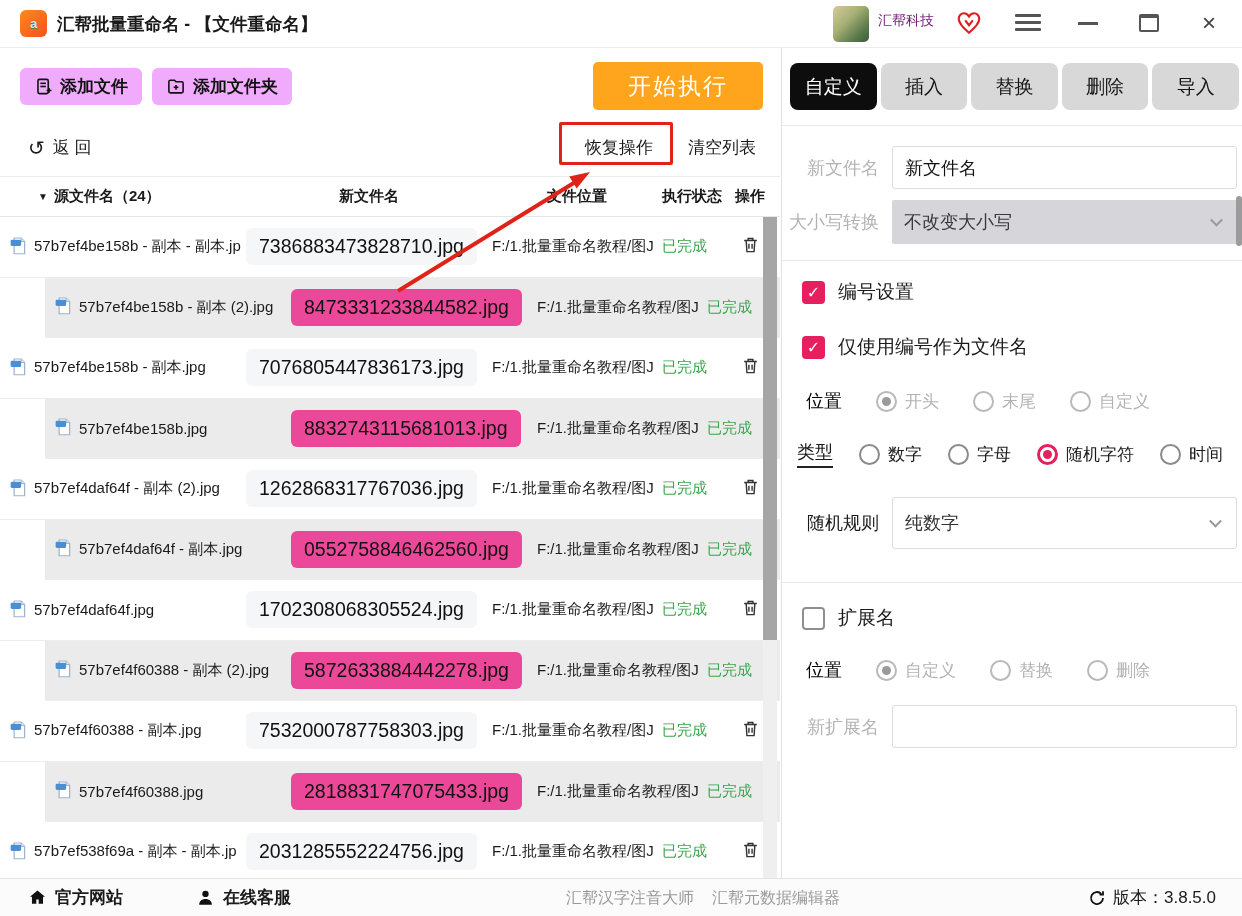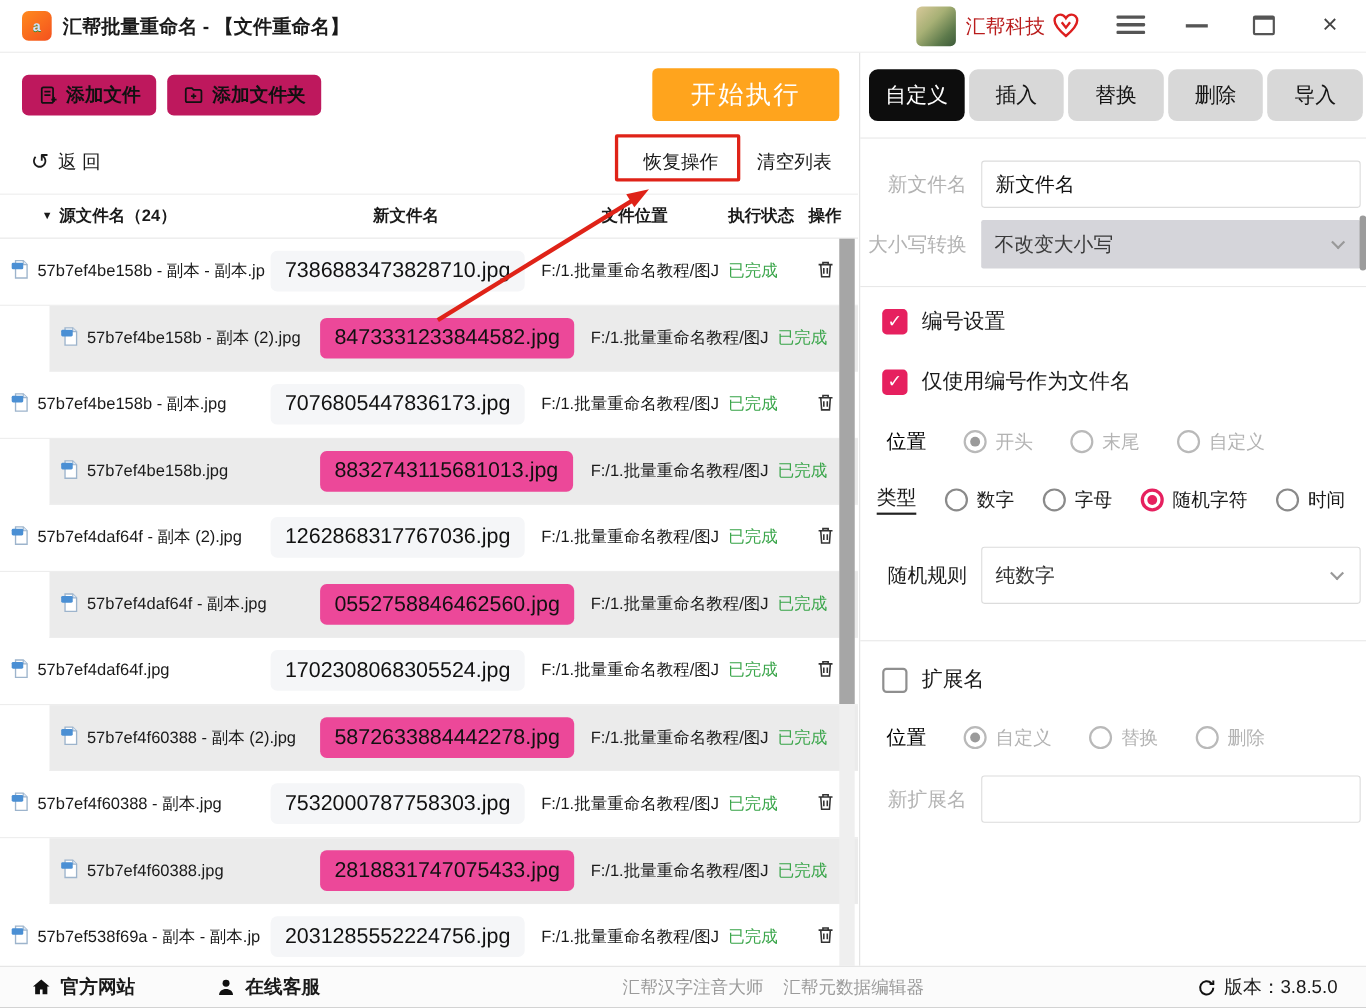--- a/index.html
+++ b/index.html
@@ -9,31 +9,31 @@
 
   
   .titlebar { position:absolute; left:0; top:0; width:100%; height:48px; background:#fff;
               border-bottom:1px solid #ececec; }
   .app-icon { position:absolute; left:20px; top:10px; width:27px; height:27px; border-radius:6px;
               background:linear-gradient(140deg,#ff8a1e,#f4511e); display:flex; align-items:center; justify-content:center; }
   .app-icon span { color:#cfe3ff; font-size:13px; font-weight:bold; text-shadow:0 1px 0 #3f8a2f; }
   .win-title { position:absolute; left:57px; top:12px; font-size:17.5px; font-weight:600; }
   .avatar { position:absolute; left:833px; top:6px; width:36px; height:36px; border-radius:5px;
             background:linear-gradient(135deg,#d8c99a 0%,#a7b075 40%,#5d7a4b 75%,#3c5a3a 100%); }
-  .brand { position:absolute; left:878px; top:12px; font-size:18px; color:#b91c1c; }
+  .brand { position:absolute; left:878px; top:12px; font-size:14px; color:#701a75; }
   .vip { position:absolute; left:956px; top:10px; }
   .menu-btn { position:absolute; left:1015px; top:14px; width:26px; height:20px; cursor:pointer; }
   .menu-btn i { display:block; height:3px; background:#555; margin:0 0 4px 0; border-radius:1px; }
   .min-btn { position:absolute; left:1078px; top:22px; width:20px; height:3px; background:#555; }
   .max-btn { position:absolute; left:1139px; top:14px; width:20px; height:18px; border:2px solid #555; border-top-width:4px; border-radius:2px; }
   .close-btn { position:absolute; left:1198px; top:12px; width:22px; height:22px; font-size:24px; line-height:22px; color:#444; text-align:center; }
 
   
   .left-pane { position:absolute; left:0; top:48px; width:780px; bottom:38px; }
-  .btn-yellow { position:absolute; top:20px; height:37px; background:#be185d; border:none; border-radius:6px;
+  .btn-yellow { position:absolute; top:20px; height:37px; background:#f0abfc; border:none; border-radius:6px;
                 font-size:17px; font-weight:600; color:#111; display:flex; align-items:center; gap:7px;
                 padding:17px 14px; cursor:pointer; font-family:inherit; }
   .btn-yellow svg { flex:none; }
   .btn-add-file { left:20px; }
   .btn-add-folder { left:152px; }
   .btn-start { position:absolute; top:14px; left:593px; width:170px; height:48px; background:#FFA41D; border:none;
                border-radius:5px; color:#fff; font-size:23px; letter-spacing:2px; cursor:pointer; font-family:inherit; }
   .actions { position:absolute; left:0; top:76px; right:0; height:52px; }
   .back-link { position:absolute; left:28px; top:12px; font-size:17px; display:flex; align-items:center; gap:8px; cursor:pointer; }
   .back-link .uicon { font-size:20px; line-height:18px; }

